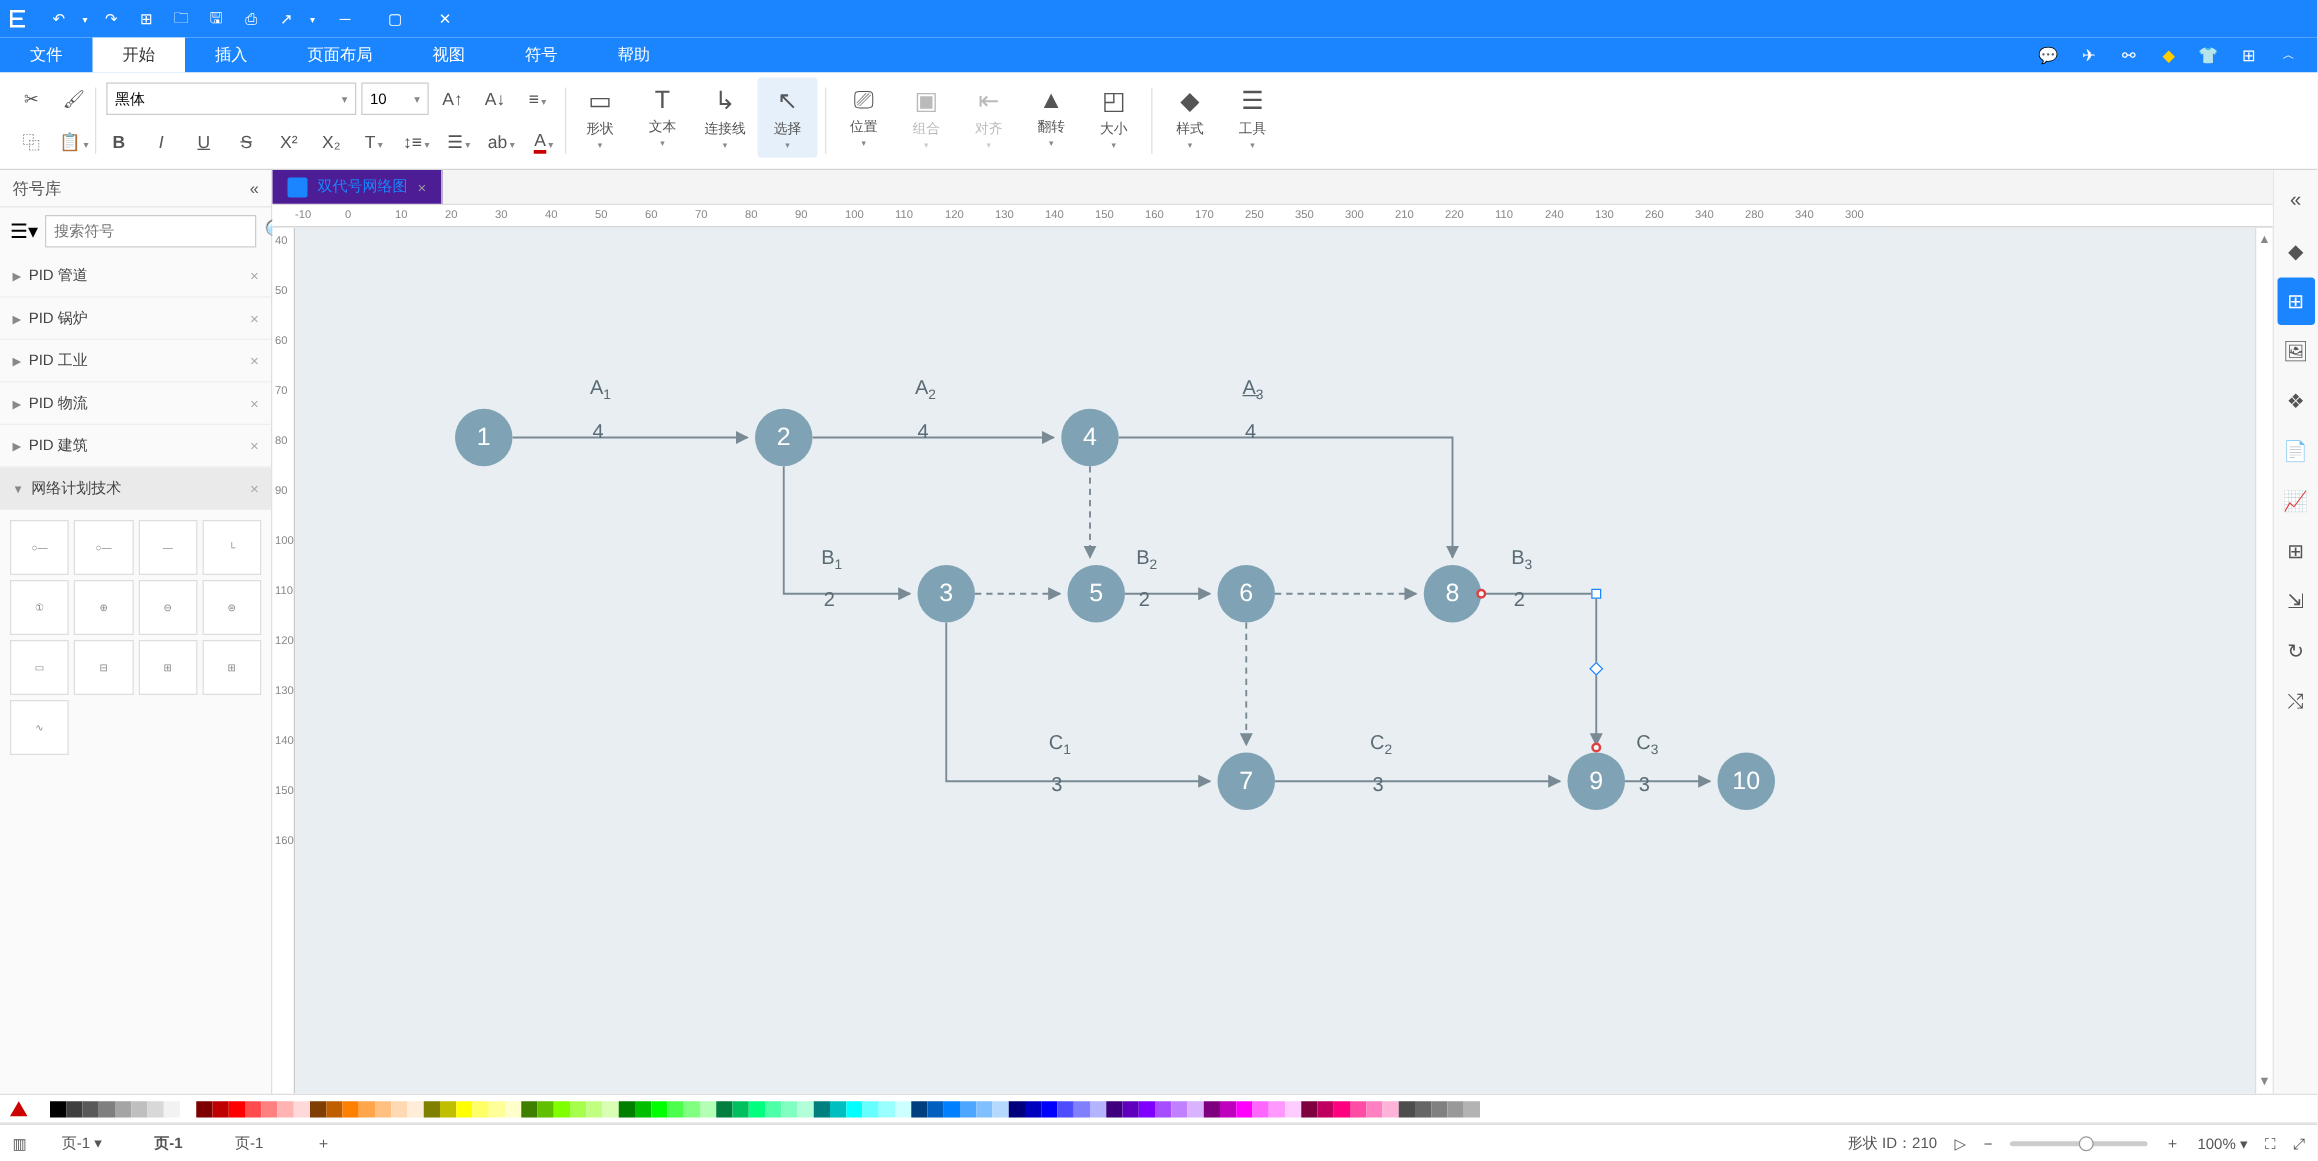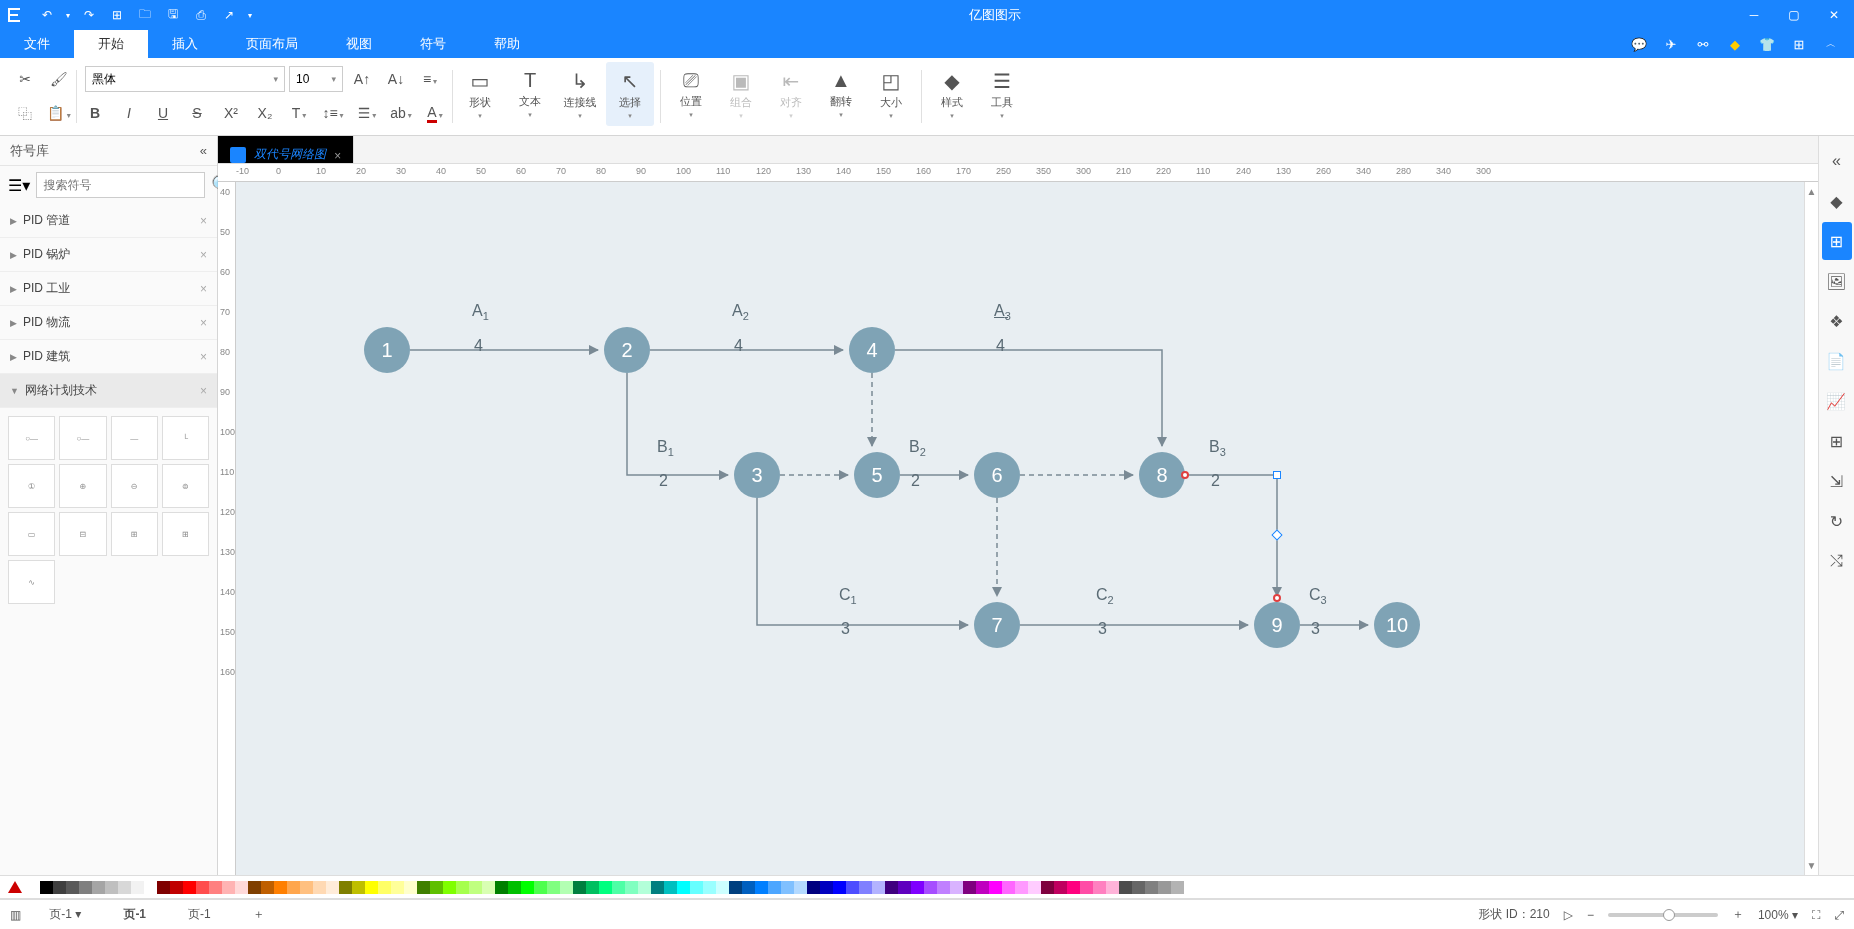--- a/index.html
+++ b/index.html
@@ -45,21 +45,21 @@
 .lp-search .sicon { font-size: 18px; color: #555; cursor: pointer; }
 .lp-cat { height: 34px; display: flex; align-items: center; padding: 0 10px; font-size: 12px; color: #444; cursor: pointer; justify-content: space-between; border-bottom: 1px solid #eee; }
 .lp-cat .tri { color: #888; font-size: 9px; margin-right: 6px; }
 .lp-cat.active { background: #eaeaea; font-weight: 500; }
 .lp-shapes { display: grid; grid-template-columns: repeat(4, 1fr); gap: 4px; padding: 8px; }
 .lp-shapes .shp { height: 44px; border: 1px solid #ddd; background: #fff; display: flex; align-items: center; justify-content: center; font-size: 8px; color: #888; cursor: pointer; }
 
 
 .canvaswrap { flex: 1; display: flex; flex-direction: column; position: relative; background: #fff; }
 .doctabs { height: 28px; background: #f4f4f4; display: flex; align-items: stretch; border-bottom: 1px solid #ddd; }
-.doctab { display: flex; align-items: flex-end; gap: 8px; padding: 0 12px; background: #000000; border-right: 1px solid #ddd; font-size: 12px; color: #1a85ff; font-style: italic; }
+.doctab { display: flex; align-items: center; gap: 8px; padding: 0 12px; background: #4c1d95; border-right: 1px solid #ddd; font-size: 12px; color: #1a85ff; }
 .doctab .dicon { width: 16px; height: 16px; background: #1a85ff; border-radius: 2px; }
 .doctab .close { color: #999; cursor: pointer; }
 .rulerH { height: 18px; background: #fff; border-bottom: 1px solid #ccc; position: relative; font-size: 9px; color: #888; overflow: hidden; }
 .rulerH .tick { position: absolute; top: 2px; }
 .canvasbody { flex: 1; display: flex; overflow: hidden; }
 .rulerV { width: 18px; background: #fff; border-right: 1px solid #ccc; position: relative; font-size: 9px; color: #888; }
 .rulerV .tick { position: absolute; left: 2px; transform: translateY(-50%); }
 .canvas { flex: 1; background: #e8eef2; position: relative; overflow: hidden; }
 .page { position: absolute; left: 28px; top: 0; width: 1240px; height: 680px; background: #e8eef2; }
 
@@ -103,21 +103,20 @@
     <div class="qbtn">↶</div>
     <div class="qbtn" style="width:12px;font-size:8px;">▾</div>
     <div class="qbtn">↷</div>
     <div class="qbtn">⊞</div>
     <div class="qbtn">🗀</div>
     <div class="qbtn">🖫</div>
     <div class="qbtn">⎙</div>
     <div class="qbtn">↗</div>
     <div class="qbtn" style="width:12px;font-size:8px;">▾</div>
   </div>
-  <div class="title-center">亿图图示</div>
   <div class="winctl">
     <div class="wbtn">─</div>
     <div class="wbtn">▢</div>
     <div class="wbtn">✕</div>
   </div>
 </div>
 
 <div class="menubar">
   <div id="menu-tabs" style="display: contents;"><div class="mtab">文件</div><div class="mtab active">开始</div><div class="mtab">插入</div><div class="mtab">页面布局</div><div class="mtab">视图</div><div class="mtab">符号</div><div class="mtab">帮助</div></div>
   <div class="mright">

